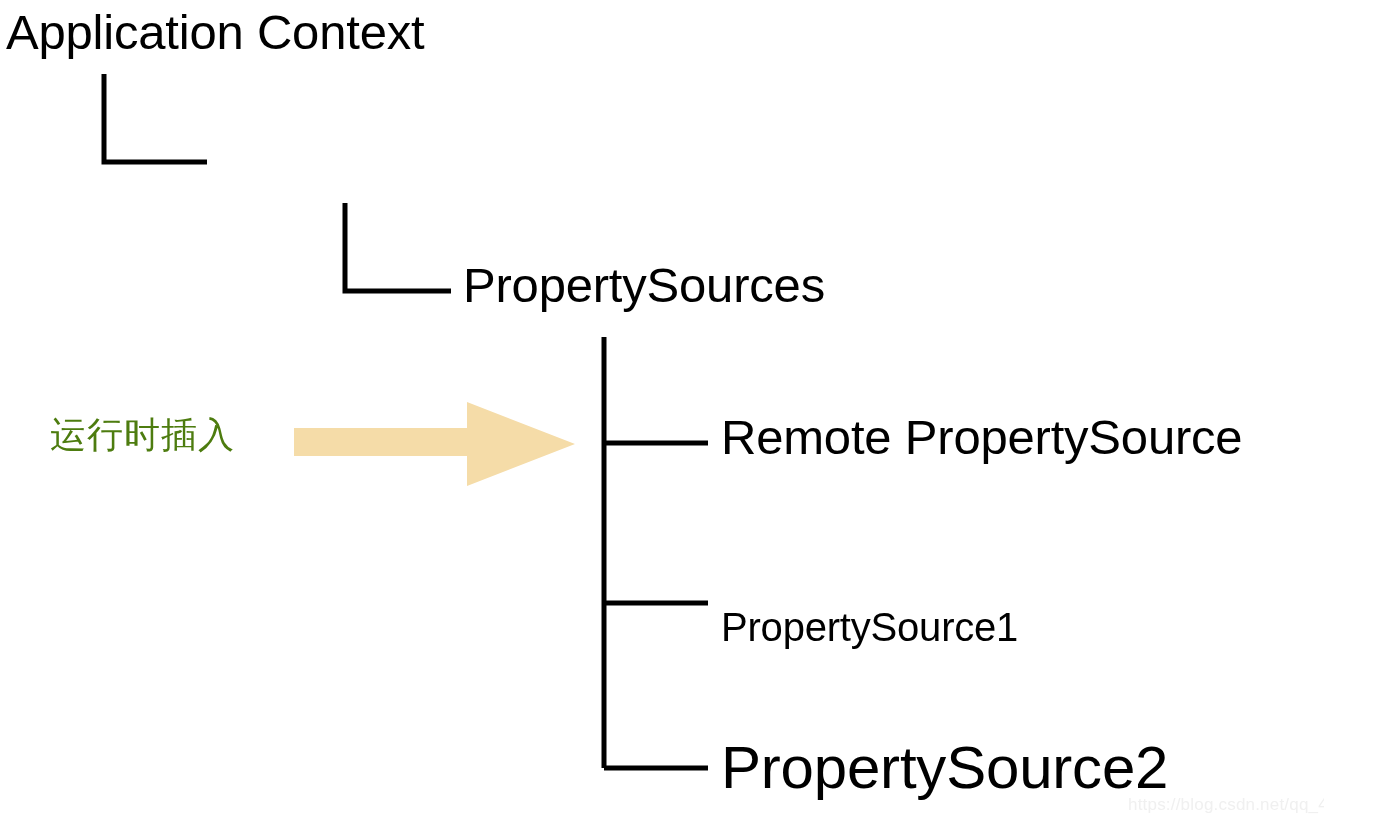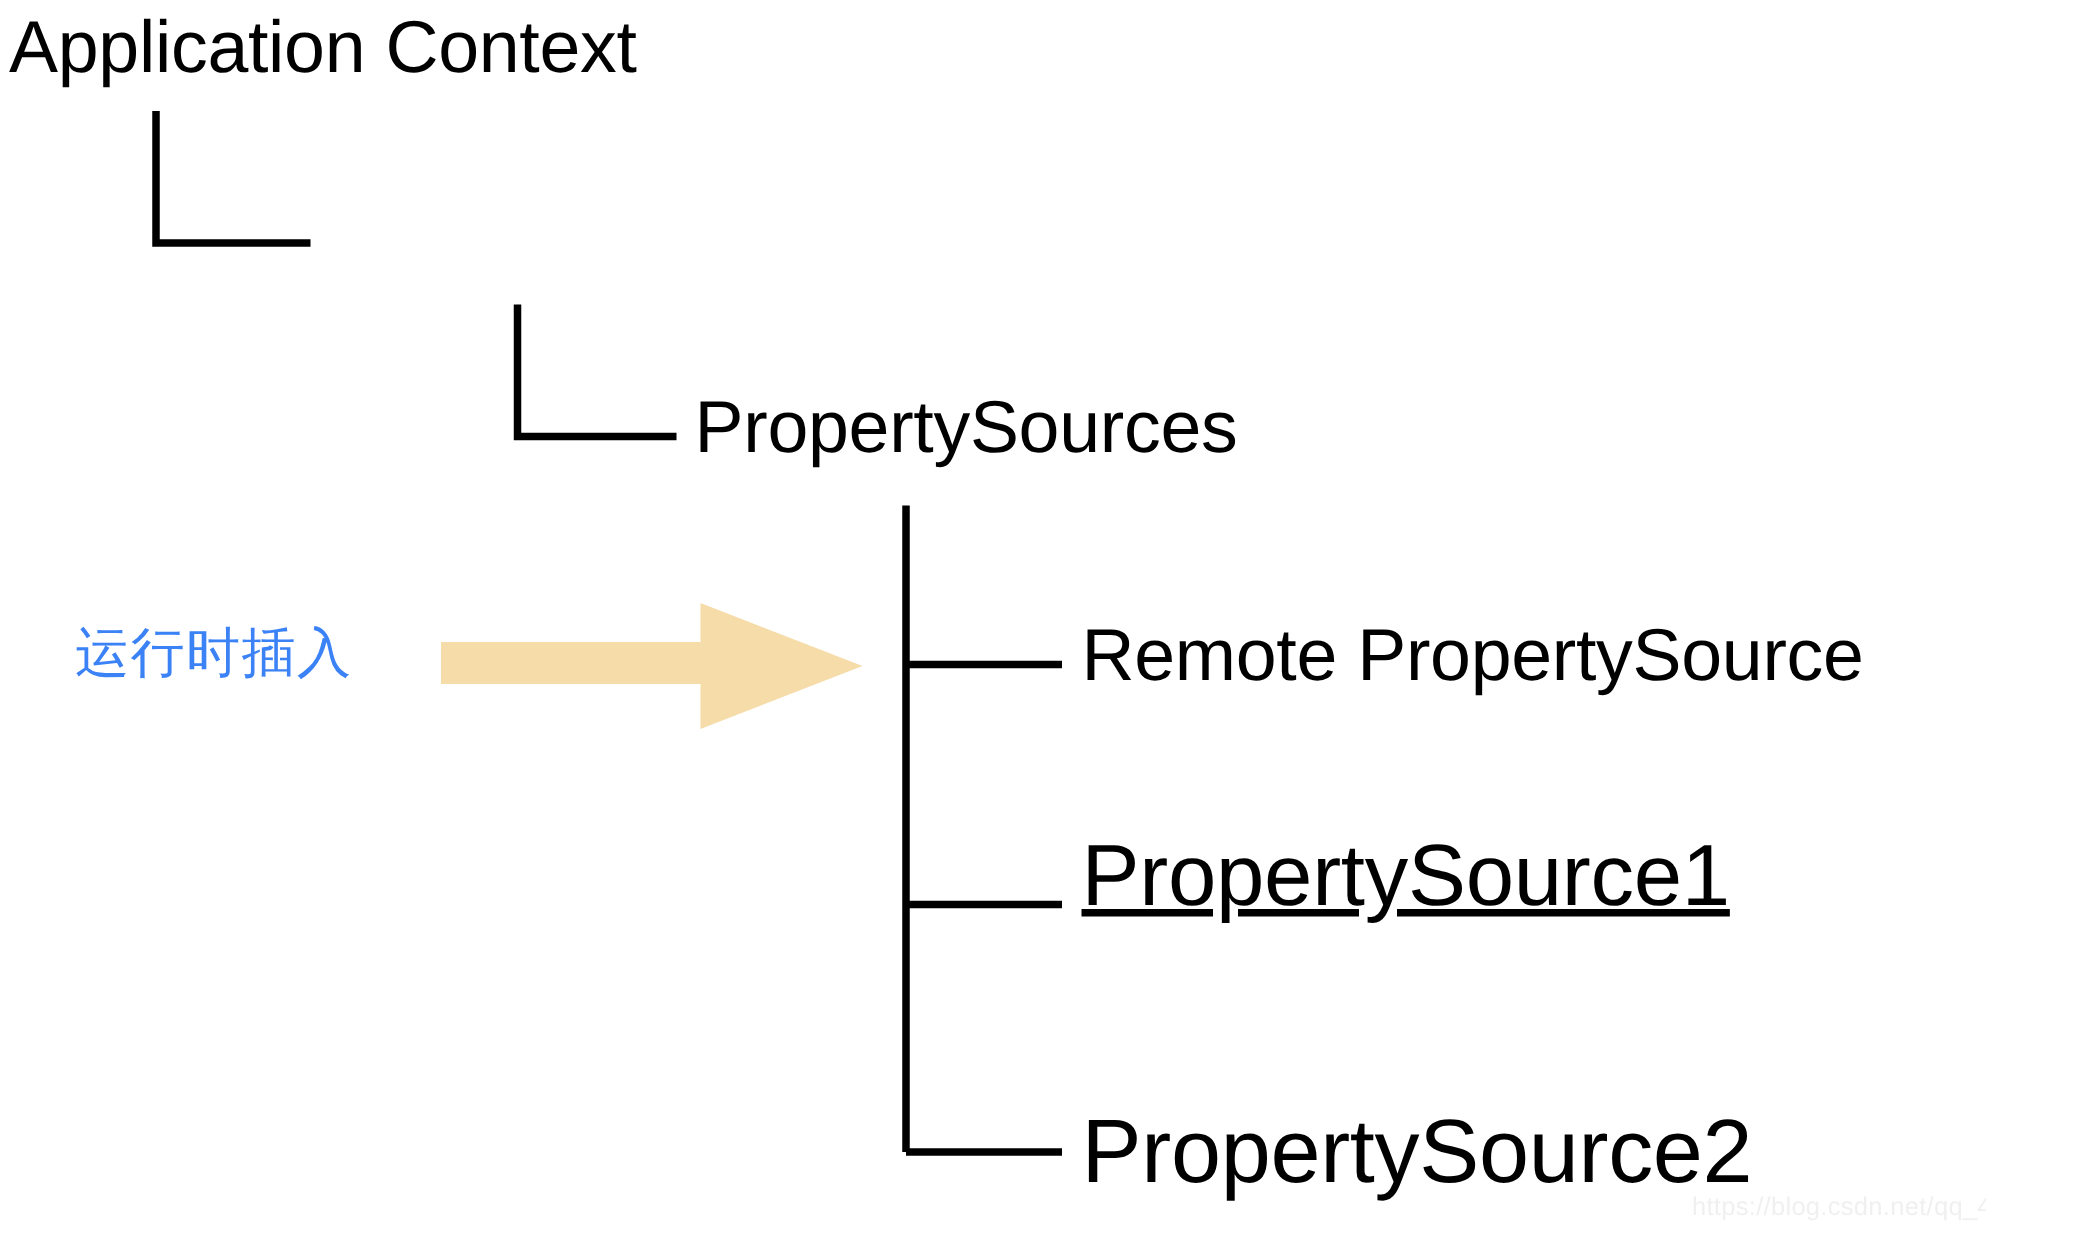--- a/index.html
+++ b/index.html
@@ -40,35 +40,34 @@
     top: 261px;
     font-size: 49px;
   }
   #label-remote-property-source {
     left: 721px;
     top: 413px;
     font-size: 49px;
   }
   #label-property-source-1 {
     left: 721px;
-    top: 555px;
-    font-size: 58px;
-    text-decoration: underline;
+    top: 607px;
+    font-size: 40px;
   }
   #label-property-source-2 {
     left: 721px;
     top: 738px;
     font-size: 60px;
   }
   #label-runtime-insert {
     position: absolute;
     left: 50px;
     top: 417px;
     font-size: 36px;
-    color: #3b82f6;
+    color: #4d7c0f;
     font-weight: 300;
     white-space: nowrap;
     line-height: 1;
     letter-spacing: 1px;
   }
   #connectors {
     position: absolute;
     left: 0;
     top: 0;
     width: 1386px;

